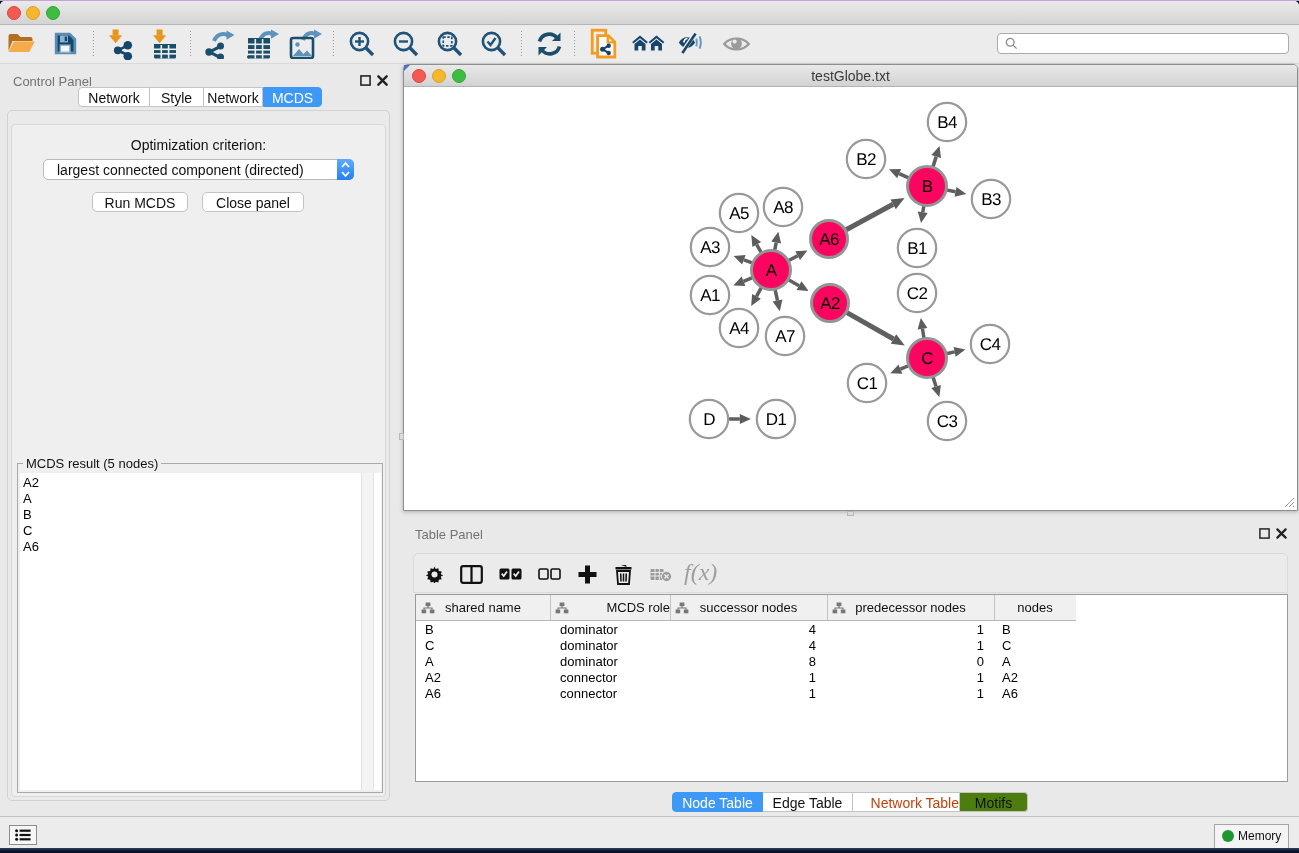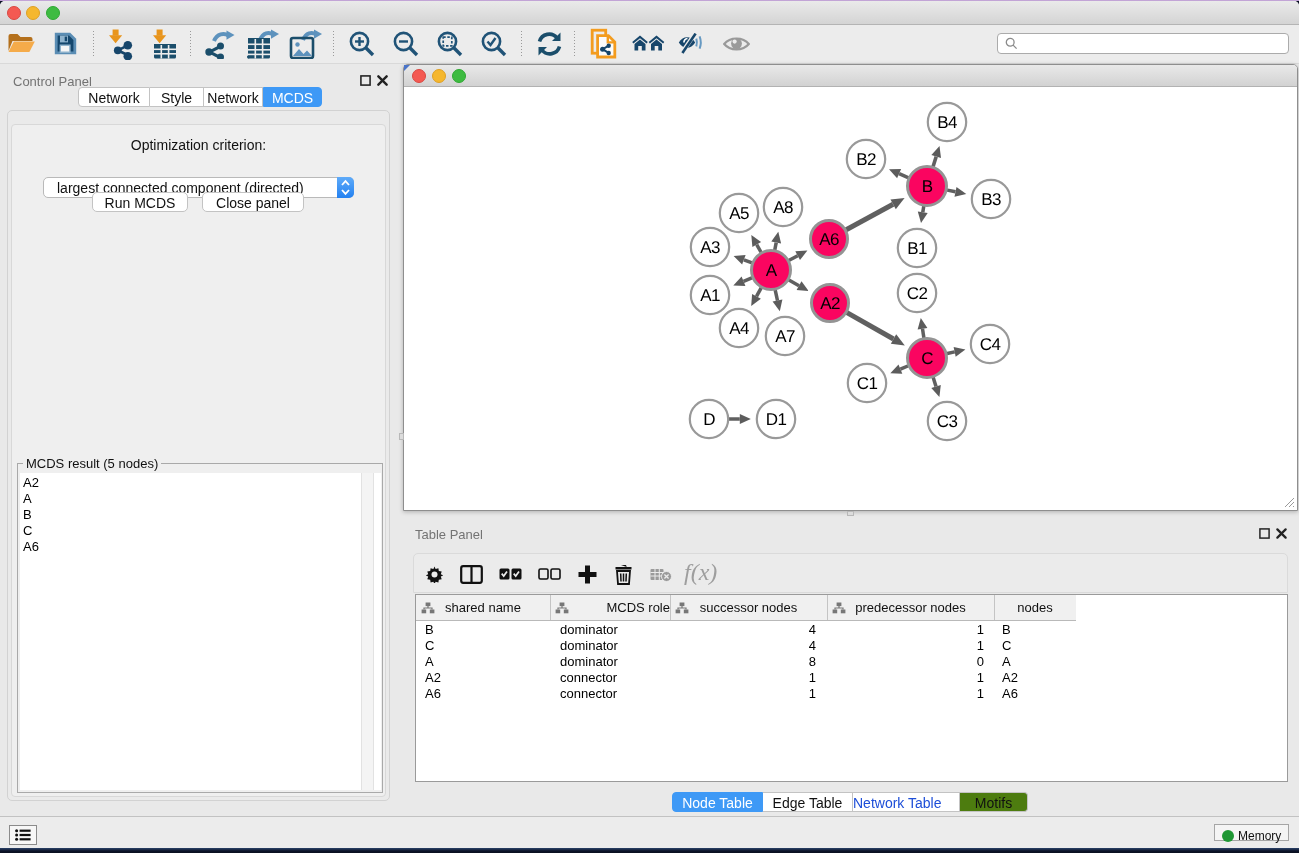--- a/index.html
+++ b/index.html
@@ -189,21 +189,21 @@
 
 <div class="abs" style="left:7px;top:109px;width:383px;height:691px;background:#eaeaea;border:1px solid #d2d2d2;border-radius:5px;box-sizing:border-box;"></div>
 <div class="abs" style="left:11px;top:123px;width:375px;height:673px;background:#efefef;border:1px solid #d8d8d8;border-radius:4px;box-sizing:border-box;"></div>
 
 <div class="seg" style="left:78px;width:72px;border-radius:4px 0 0 4px;">Network</div>
 <div class="seg" style="left:150px;width:54px;border-left:none;">Style</div>
 <div class="seg" style="left:204px;width:59px;border-left:none;">Network</div>
 <div class="seg" style="left:263px;width:59px;background:#3e99f6;border-color:#3e99f6;color:#fff;border-radius:0 4px 4px 0;">MCDS</div>
 
 <div class="abs" style="left:0px;top:136px;width:397px;text-align:center;font-size:14px;color:#111;">Optimization criterion:</div>
-<div class="abs" style="left:43px;top:158px;width:311px;height:21px;background:#fff;border:1px solid #b9b9b9;border-radius:5px;box-sizing:border-box;margin-top:18px;">
+<div class="abs" style="left:43px;top:158px;width:311px;height:21px;background:#fff;border:1px solid #b9b9b9;border-radius:5px;box-sizing:border-box;">
   <div style="position:absolute;left:13px;top:2px;font-size:14px;color:#111;">largest connected component (directed)</div>
   <div style="position:absolute;right:-1px;top:-1px;width:17px;height:21px;background:linear-gradient(#5fabf9,#2381f1);border-radius:0 5px 5px 0;">
     <svg width="17" height="21" viewBox="0 0 17 21">
       <path d="M5 8 L8.5 4.2 L12 8" fill="none" stroke="#fff" stroke-width="1.8"></path>
       <path d="M5 13 L8.5 16.8 L12 13" fill="none" stroke="#fff" stroke-width="1.8"></path>
     </svg>
   </div>
 </div>
 <div class="wbtn" style="left:92px;top:191px;width:96px;height:20px;line-height:20px;box-sizing:border-box;">Run MCDS</div>
 <div class="wbtn" style="left:202px;top:191px;width:102px;height:20px;line-height:20px;box-sizing:border-box;">Close panel</div>
@@ -212,20 +212,21 @@
 <div class="abs" style="left:23px;top:455px;background:#efefef;padding:0 3px;font-size:13px;color:#111;">MCDS result (5 nodes)</div>
 <div class="abs" style="left:20px;top:472px;width:361px;height:317px;background:#fff;box-sizing:border-box;"></div>
 <div class="abs" style="left:361px;top:472px;width:13px;height:317px;background:#f4f4f4;border-left:1px solid #e2e2e2;border-right:1px solid #e2e2e2;box-sizing:border-box;"></div>
 <div class="abs" style="left:23px;top:474px;font-size:13px;color:#000;line-height:16px;">A2<br>A<br>B<br>C<br>A6</div>
 
   <div class="abs" style="left:403px;top:63px;width:895px;height:447px;background:#fff;border:1px solid #8e8e8e;border-radius:5px 5px 0 0;box-sizing:border-box;box-shadow:0 1px 4px rgba(0,0,0,0.25);">
   <div style="position:absolute;left:0;top:0;width:100%;height:21px;background:linear-gradient(#e9e9e9,#d2d2d2);border-radius:4px 4px 0 0;border-bottom:1px solid #b2b2b2;">
     <div class="tl" style="left:8px;top:4px;background:#f45952;border:1px solid #d94842;"></div>
     <div class="tl" style="left:28px;top:4px;background:#f5b72e;border:1px solid #dfa023;"></div>
     <div class="tl" style="left:48px;top:4px;background:#3ebb41;border:1px solid #2fa833;"></div>
+    <div style="position:absolute;top:3px;width:100%;text-align:center;font-size:14px;color:#3a3a3a;">testGlobe.txt</div>
   </div>
   <svg style="position:absolute;left:0;top:0;" width="6" height="6" viewBox="0 0 6 6">
           <path d="M0 0 H6 L0 6 z" fill="#4a74c9"></path>
         </svg>
   <svg style="position:absolute;left:0px;top:22px;" width="893" height="424" viewBox="0 0 893 424" font-family="Liberation Sans, sans-serif" text-rendering="geometricPrecision">
 <line x1="357.5" y1="166.0" x2="352.7" y2="157.6" stroke="#606060" stroke-width="3.5"></line>
 <polygon points="347.3,148.0 357.1,155.1 348.4,160.0" fill="#5c5c5c"></polygon>
 <line x1="370.6" y1="163.8" x2="372.2" y2="155.6" stroke="#606060" stroke-width="3.5"></line>
 <polygon points="374.3,144.8 377.1,156.5 367.3,154.6" fill="#5c5c5c"></polygon>
 <line x1="348.8" y1="176.1" x2="339.9" y2="172.8" stroke="#606060" stroke-width="3.5"></line>
@@ -411,37 +412,37 @@
 <div class="abs" style="left:416px;top:621px;width:660px;font-size:13px;color:#000;line-height:16px;">
   <div style="position:absolute;left:9px;top:0;">B<br>C<br>A<br>A2<br>A6</div>
   <div style="position:absolute;left:144px;top:0;">dominator<br>dominator<br>dominator<br>connector<br>connector</div>
   <div style="position:absolute;left:300px;top:0;width:100px;text-align:right;">4<br>4<br>8<br>1<br>1</div>
   <div style="position:absolute;left:468px;top:0;width:100px;text-align:right;">1<br>1<br>0<br>1<br>1</div>
   <div style="position:absolute;left:586px;top:0;">B<br>C<br>A<br>A2<br>A6</div>
 </div>
 
 <div class="abs" style="left:672px;top:791px;height:20px;background:#3e99f6;border:1px solid #3e99f6;border-radius:4px 0 0 4px;color:#fff;font-size:14px;line-height:20px;text-align:center;width:91px;box-sizing:border-box;">Node Table</div>
 <div class="abs" style="left:763px;top:791px;height:20px;background:#fff;border:1px solid #c3c3c3;border-left:none;color:#111;font-size:14px;line-height:20px;text-align:center;width:90px;box-sizing:border-box;">Edge Table</div>
-<div class="abs" style="left:853px;top:791px;height:20px;background:#fff;border:1px solid #c3c3c3;border-left:none;color:#1d4ed8;font-size:14px;line-height:20px;text-align:left;width:107px;box-sizing:border-box;">Network Table</div>
+<div class="abs" style="left:853px;top:791px;height:20px;background:#fff;border:1px solid #c3c3c3;border-left:none;color:#c2410c;font-size:14px;line-height:20px;text-align:right;width:107px;box-sizing:border-box;">Network Table</div>
 <div class="abs" style="left:960px;top:791px;height:20px;background:#4d7c0f;border:1px solid #c3c3c3;border-left:none;border-radius:0 4px 4px 0;color:#111;font-size:14px;line-height:20px;text-align:center;width:68px;box-sizing:border-box;">Motifs</div>
 
   <div id="statusbar">
         <div class="abs" style="left:9px;top:8px;width:28px;height:20px;background:#f7f7f7;border:1px solid #8b8b8b;box-sizing:border-box;">
       <svg width="16" height="12" style="position:absolute;left:5px;top:3px;" viewBox="0 0 16 12">
         <g fill="#111">
               <circle cx="1.6" cy="1.7" r="1.5"></circle>
               <circle cx="1.6" cy="6" r="1.5"></circle>
               <circle cx="1.6" cy="10.3" r="1.5"></circle>
         <rect x="4.6" y="0.6" width="11" height="2.2"></rect>
               <rect x="4.6" y="4.9" width="11" height="2.2"></rect>
               <rect x="4.6" y="9.2" width="11" height="2.2"></rect>
             </g>
       </svg>
     </div>
-    <div class="abs" style="left:1214px;top:7px;width:75px;height:17px;background:#f4f4f4;border:1px solid #a5a5a5;box-sizing:border-box;">
+    <div class="abs" style="left:1214px;top:7px;width:75px;height:25px;background:#f4f4f4;border:1px solid #a5a5a5;box-sizing:border-box;">
       <span style="position:absolute;left:7px;top:5px;width:12px;height:12px;border-radius:50%;background:#1e9733;"></span>
       <span style="position:absolute;left:23px;top:4px;font-size:12px;color:#111;">Memory</span>
     </div>
 
   </div>
 </div>
 <div style="position:absolute;left:0;top:848px;width:1299px;height:5px;background:linear-gradient(#2b4269,#0c1328 60%,#0a101f);"></div>
 <div id="deskTop"></div>
 </div>
 

